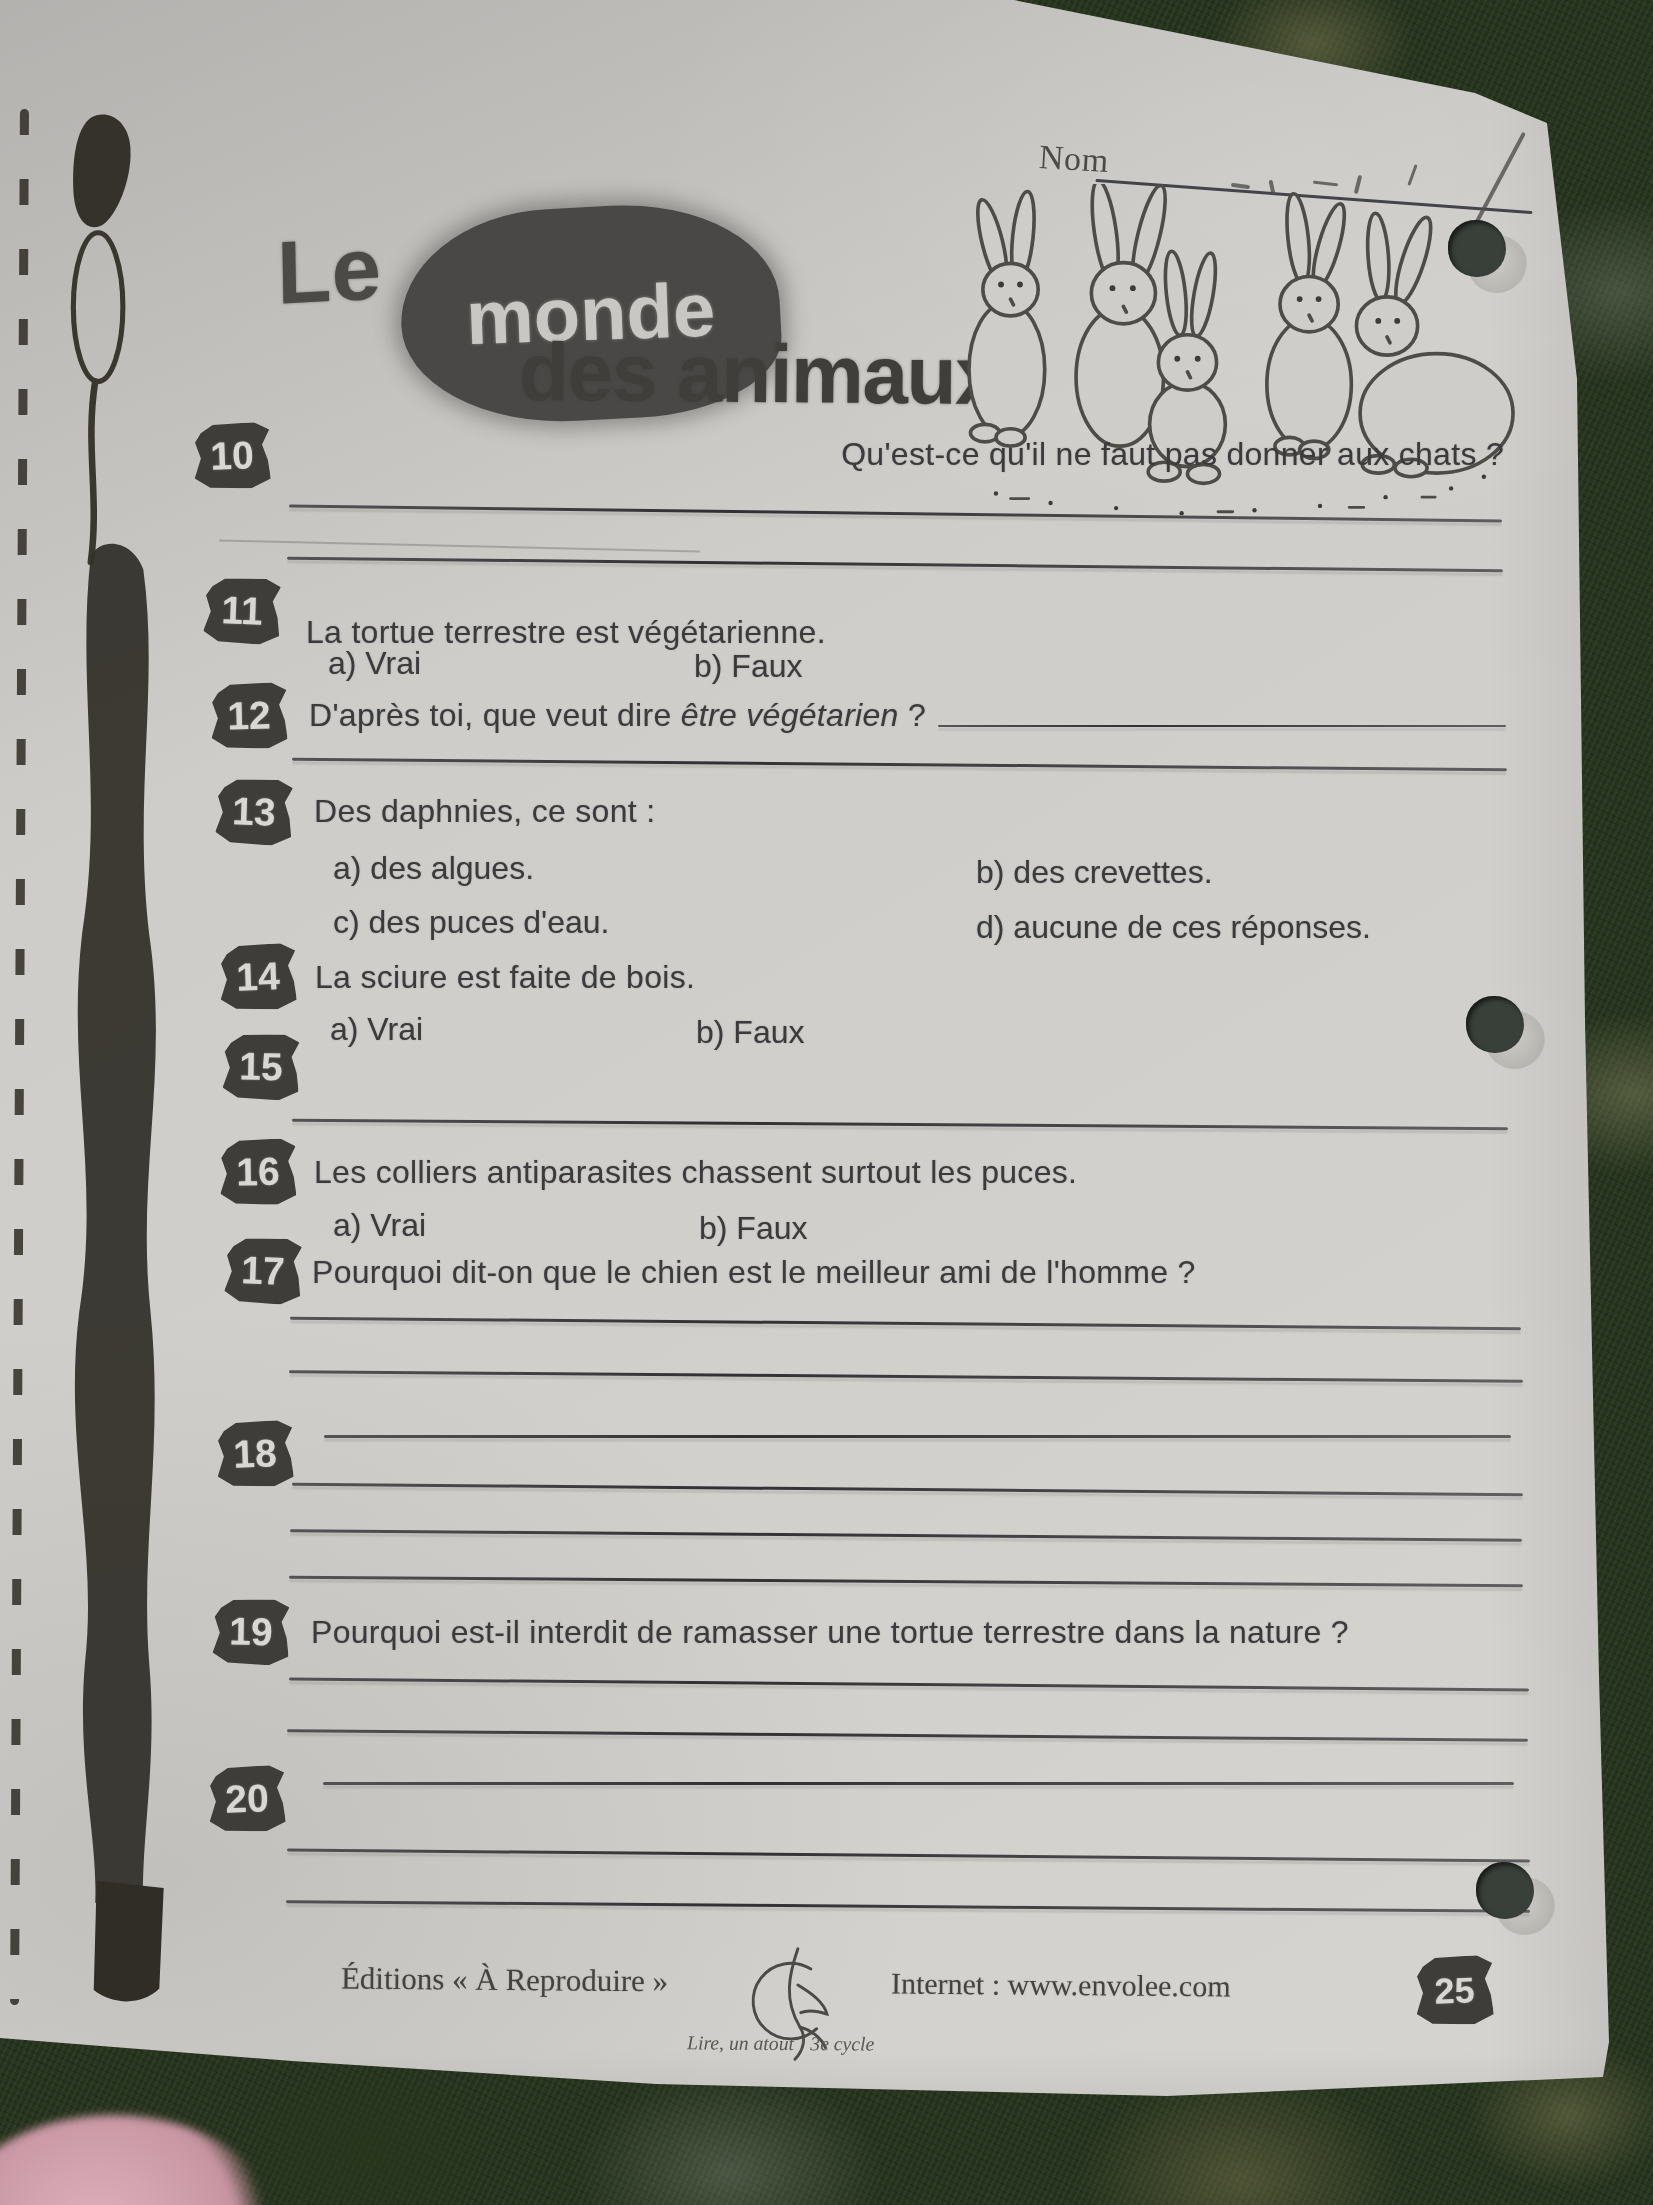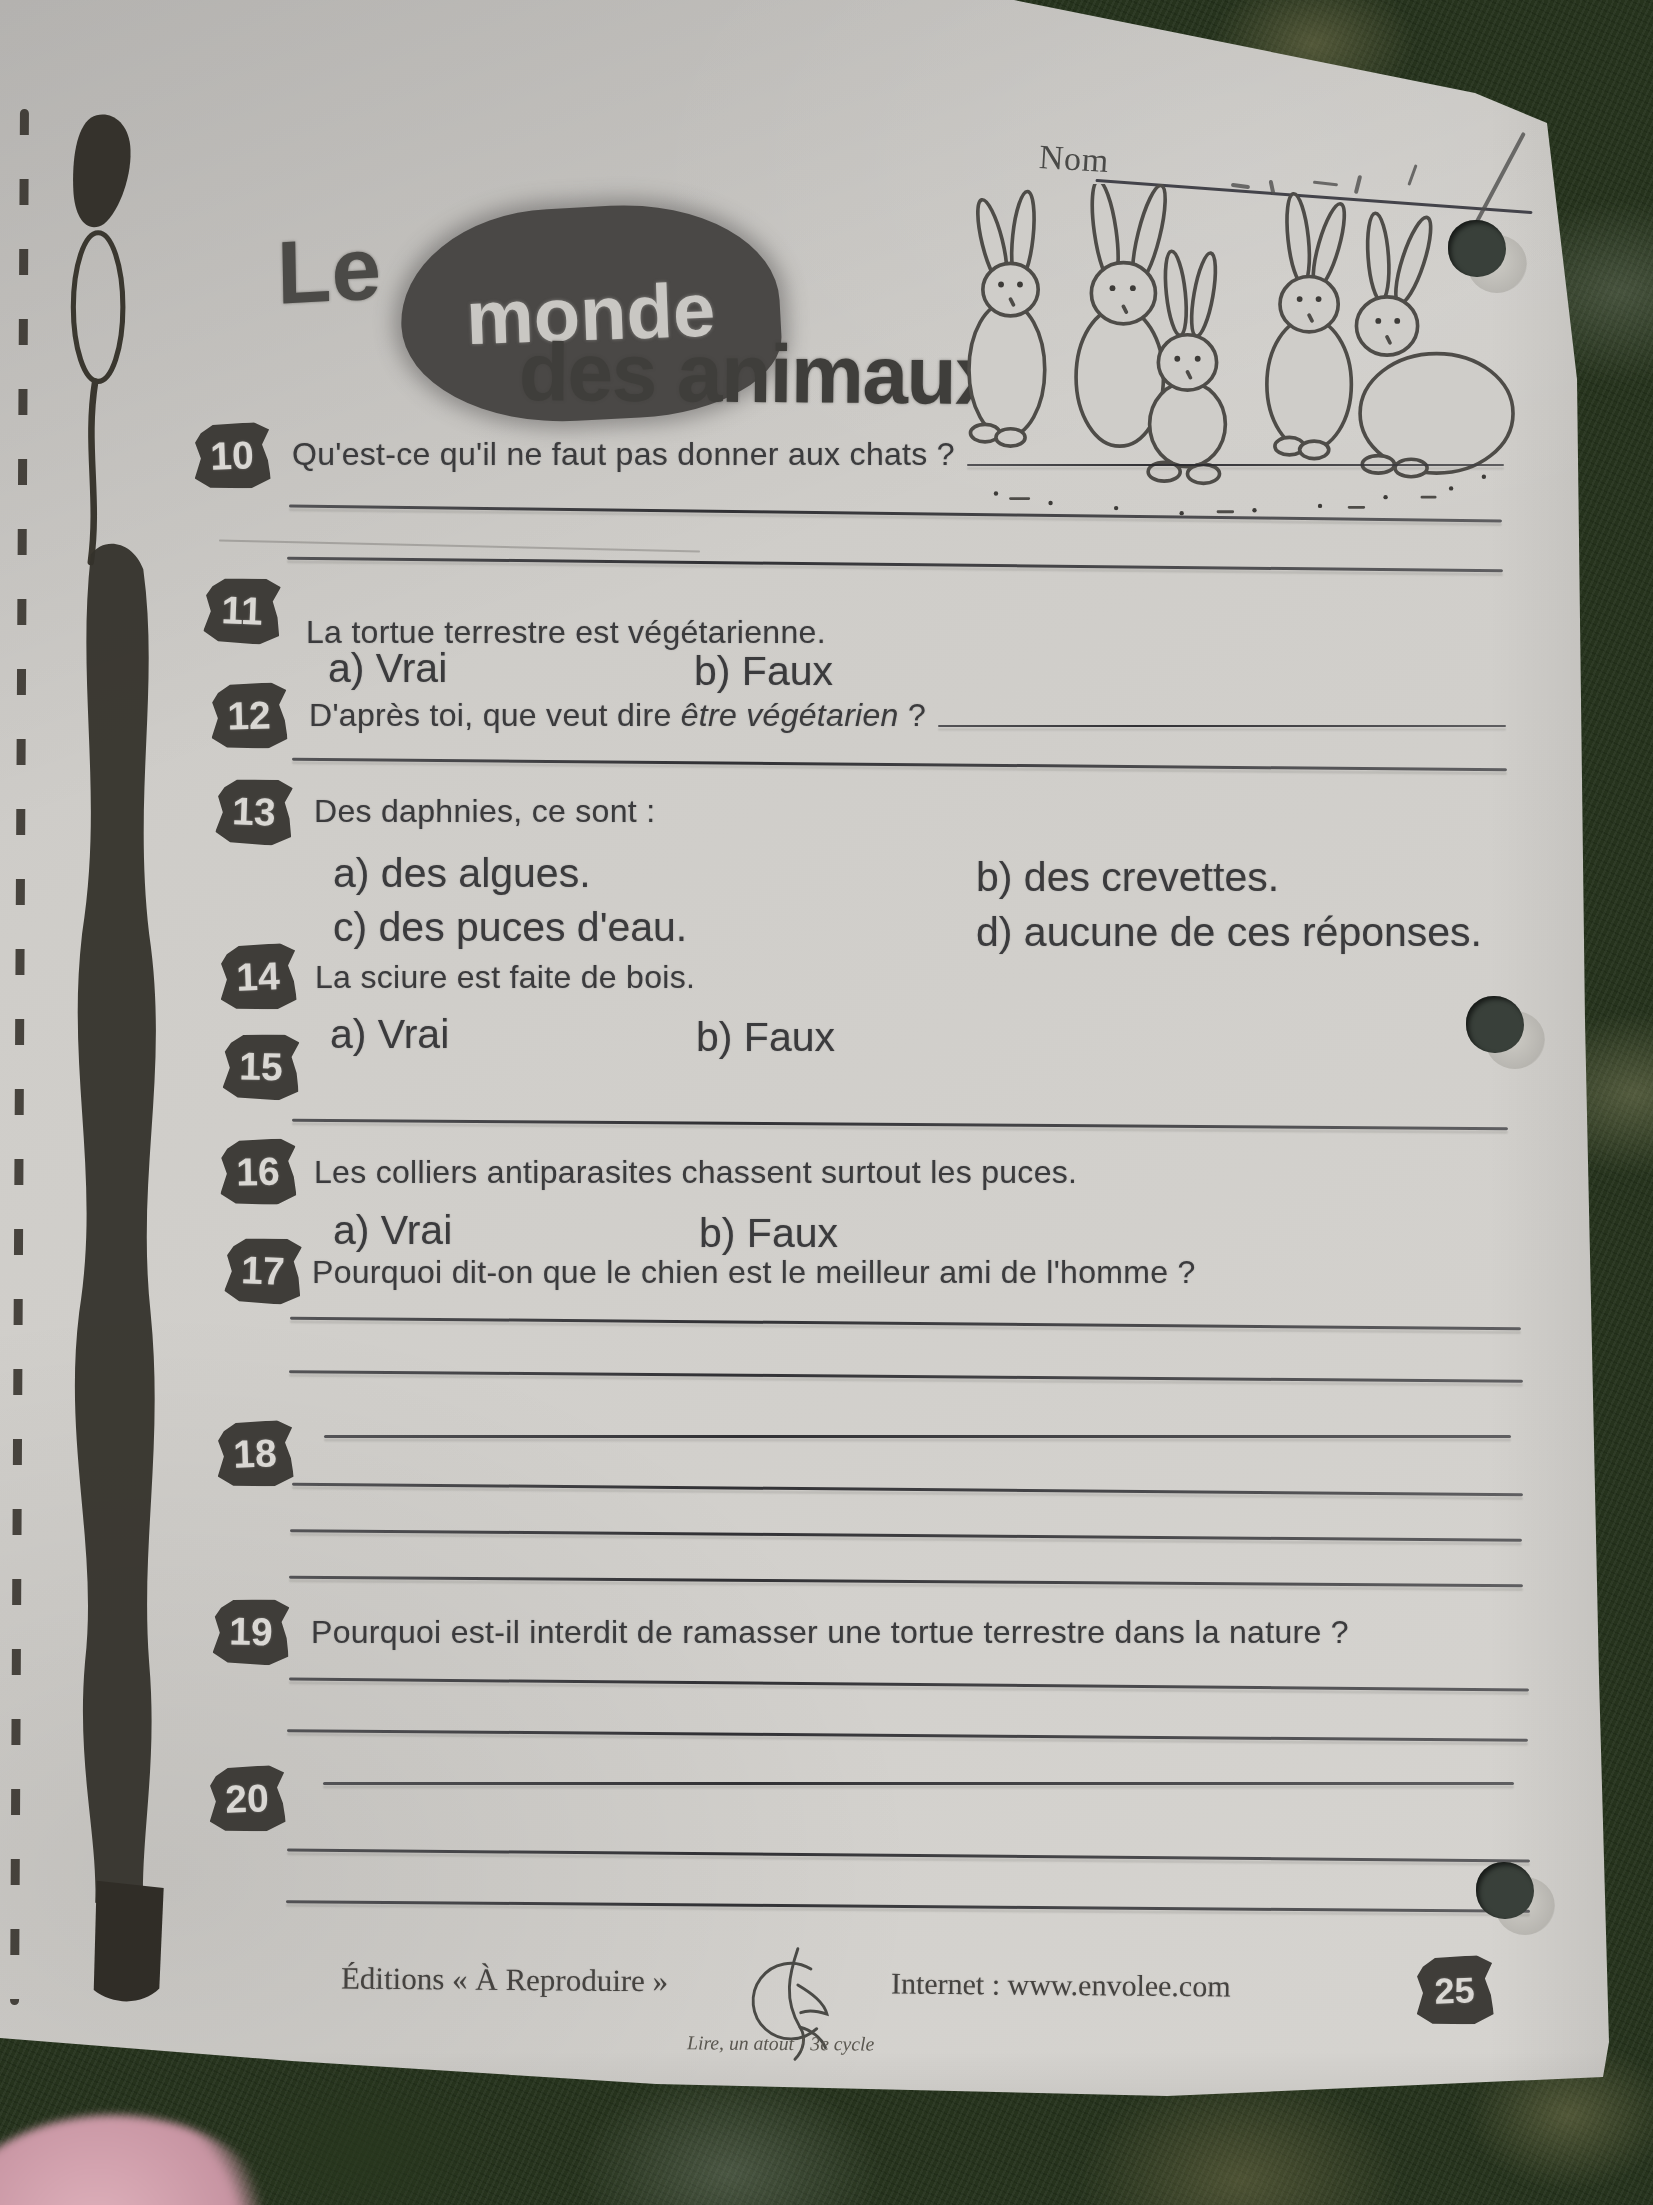--- a/index.html
+++ b/index.html
@@ -77,21 +77,21 @@
     text-shadow:0 0 2.2px rgba(220,218,214,.4);
   }
   .qtext{font-size:32px;color:#3b3b3d;letter-spacing:0.3px;white-space:nowrap;text-shadow:0 0 1.5px rgba(59,59,61,.35);}
   .qtext i{font-style:italic;}
   .qrow{position:absolute;display:flex;align-items:flex-end;}
   .qrow .grow{flex:1;margin:0 0 6.6px 11.7px;height:2.9px;}
   .blank{position:absolute;height:2.9px;border-radius:1.5px;
     background:linear-gradient(90deg, rgba(62,62,66,.85), rgba(40,40,44,.95) 35%, rgba(66,66,70,.8));
     box-shadow:0 3.6px 1.5px rgba(100,98,94,.18);}
   .qrow .grow.blank{position:static;}
-  .opt{position:absolute;font-size:41px;color:#3b3b3d;white-space:nowrap;text-shadow:0 0 1.5px rgba(59,59,61,.35);}
+  .opt{position:absolute;font-size:32px;color:#3b3b3d;white-space:nowrap;text-shadow:0 0 1.5px rgba(59,59,61,.35);}
   .crease{position:absolute;height:1.5px;background:rgba(95,92,88,.35);border-radius:0.7px;}
   
   .footer-editions{position:absolute;left:341px;top:1962px;font-family:"Liberation Serif",serif;font-size:31px;color:#454340;transform:rotate(.5deg);text-shadow:0 0 1.5px rgba(69,67,64,.3);}
   .footer-internet{position:absolute;left:891px;top:1968px;font-family:"Liberation Serif",serif;font-size:30px;color:#454340;transform:rotate(.5deg);text-shadow:0 0 1.5px rgba(69,67,64,.3);}
   .logo{position:absolute;left:731px;top:1941px;}
   .page-badge{left:1416px;top:1956px;width:77px;height:69px;transform:rotate(-2deg);font-size:36px;}
   .tagline{position:absolute;left:687px;top:2032px;font-family:"Liberation Serif",serif;font-style:italic;font-size:19.7px;color:#5a5750;transform:rotate(.4deg);}
 </style>
 </head>
 <body>
@@ -179,21 +179,21 @@
         <circle cx="520" cy="442" r="3"></circle>
       <circle cx="610" cy="430" r="3"></circle>
         <circle cx="700" cy="418" r="3"></circle>
         <circle cx="745" cy="402" r="3"></circle>
     </g>
     <path d="M95,158 l4,8 M250,168 l4,8 M338,258 l4,8 M505,180 l4,8 M612,210 l4,8" fill="none"></path>
     <path d="M95,432 h25 M380,450 h20 M560,444 h20 M660,430 h18" fill="none" stroke-width="4"></path>
   </svg>
 
   <span class="badge" style="left:194px;top:423px;transform:rotate(-2deg);">10</span>
-  <div class="qrow" style="left:292px;top:436px;width:1212px;">
+  <div class="qrow" style="left:292px;top:436px;width:1212px;flex-direction:column;">
     <span class="qtext"><span>Qu'est-ce qu'il ne faut pas donner aux chats ?</span></span>
     <div class="blank grow"></div>
   </div>
   <div class="blank" style="left:289px;top:512px;width:1213px;transform:rotate(.7deg);"></div>
   <div class="crease" style="left:219px;top:545px;width:481px;transform:rotate(1.3deg);"></div>
   <div class="blank" style="left:287px;top:563px;width:1216px;transform:rotate(.6deg);"></div>
 
   <span class="badge" style="left:204px;top:578px;transform:rotate(2deg);">11</span>
   <span class="qtext" style="position:absolute;left:306px;top:592px;margin-top:22px;">La tortue terrestre est végétarienne.</span>
   <span class="opt" style="left:328px;top:645px;">a) Vrai</span>

